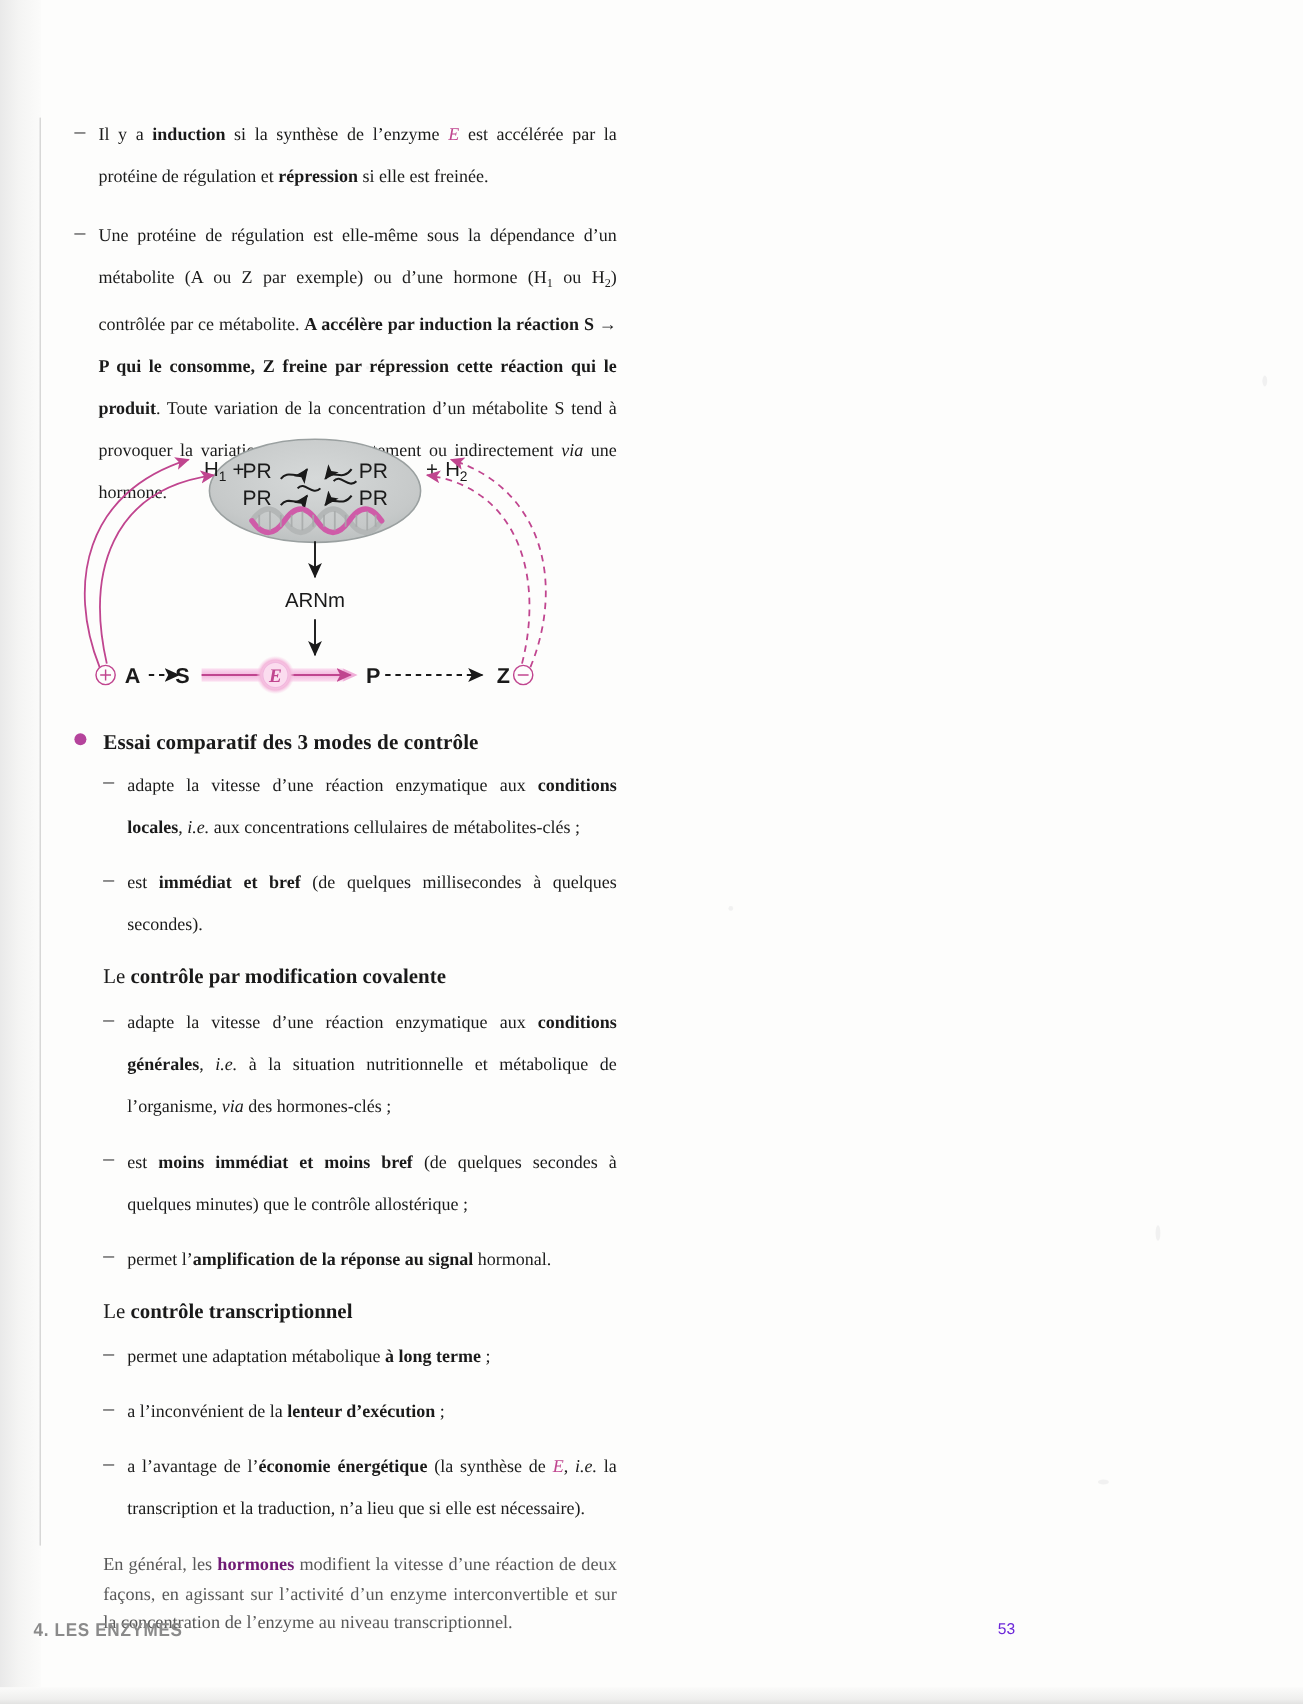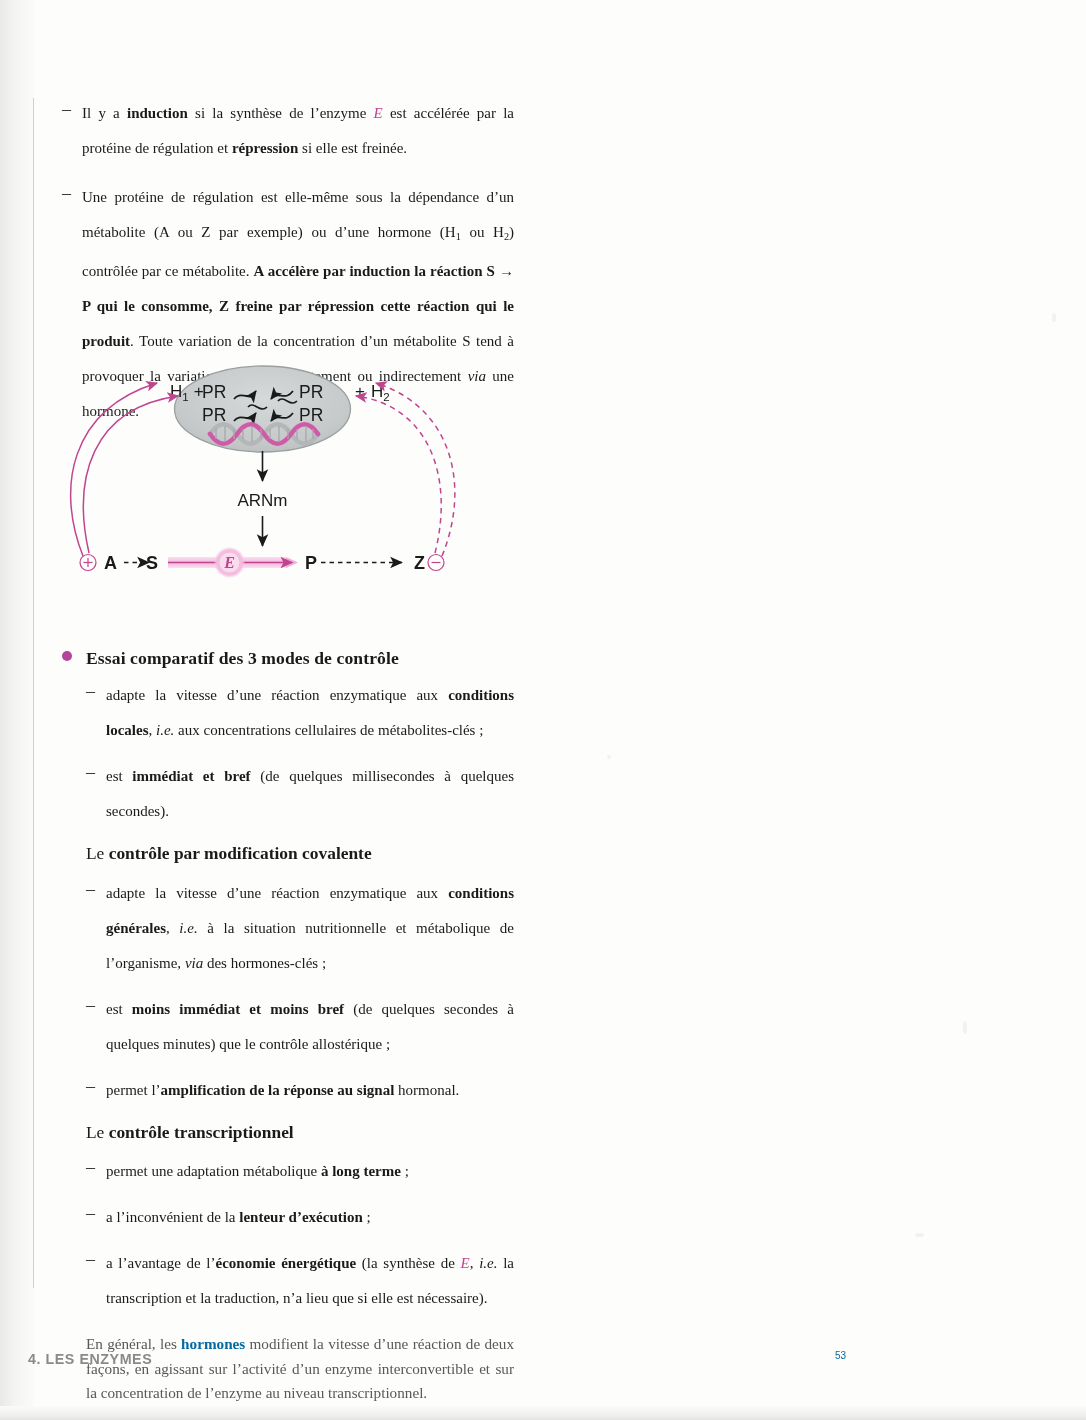--- a/index.html
+++ b/index.html
@@ -105,21 +105,21 @@
   .bul-list { margin-left: 24px; }
 
   .note {
     margin: 16px 0 0 24px;
     font-size: 15.2px;
     line-height: 24.5px;
     color: #585858;
     text-align: justify;
     width: 428px;
   }
-  .note b { color: #0369a1; }
+  .note b { color: #701a75; }
 
   
   .figure {
     position: absolute;
     left: 62px;
     top: 338px;
     width: 452px;
     height: 272px;
   }
   .figure svg { display: block; }
@@ -139,22 +139,22 @@
     font-weight: bold;
     letter-spacing: 0.6px;
     color: #8a8a8a;
     transform: scaleX(0.92);
     transform-origin: left center;
   }
   .footer-page {
     position: absolute;
     right: 52px; top: 0;
     font-family: "Liberation Sans", sans-serif;
-    font-size: 10px;
-    color: #0369a1;
+    font-size: 13px;
+    color: #6d28d9;
   }
 
   
   .speck {
     position: absolute;
     background: #e7e7e7;
     border-radius: 50%;
     opacity: .55;
   }
 </style>
@@ -306,21 +306,21 @@
 
   <g fill="none" stroke="#c0458f" stroke-width="1.5" stroke-dasharray="5.5,4.5">
     <path d="M380,218 C408,150 392,70 314,45" marker-end="url(#mkPink)"></path>
     <path d="M373,215 C392,140 368,68 294,58" marker-end="url(#mkPink)"></path>
   </g>
 
   <path d="M321,85 C328,82 334,83 338,87" fill="none" stroke="#fdfdfc" stroke-width="3.2"></path>
 </svg>
 </div>
 
-<div class="col" style="top:648px;">
+<div class="col" style="top:608px;">
   <div class="sec-bullet-row">
     <span class="sec-bullet"></span>
     <span class="sec-title">Essai comparatif des 3 modes de contrôle</span>
   </div>
   <div id="comparison-blocks">
       <div class="bul-list">
         <div class="li tight">
           <span class="dash">–</span>
           <span class="body"><span>adapte la vitesse d’une réaction enzymatique aux </span><b>conditions locales</b><span>, </span><i>i.e.</i><span> aux concentrations cellulaires de métabolites-clés ;</span></span>
         </div>

